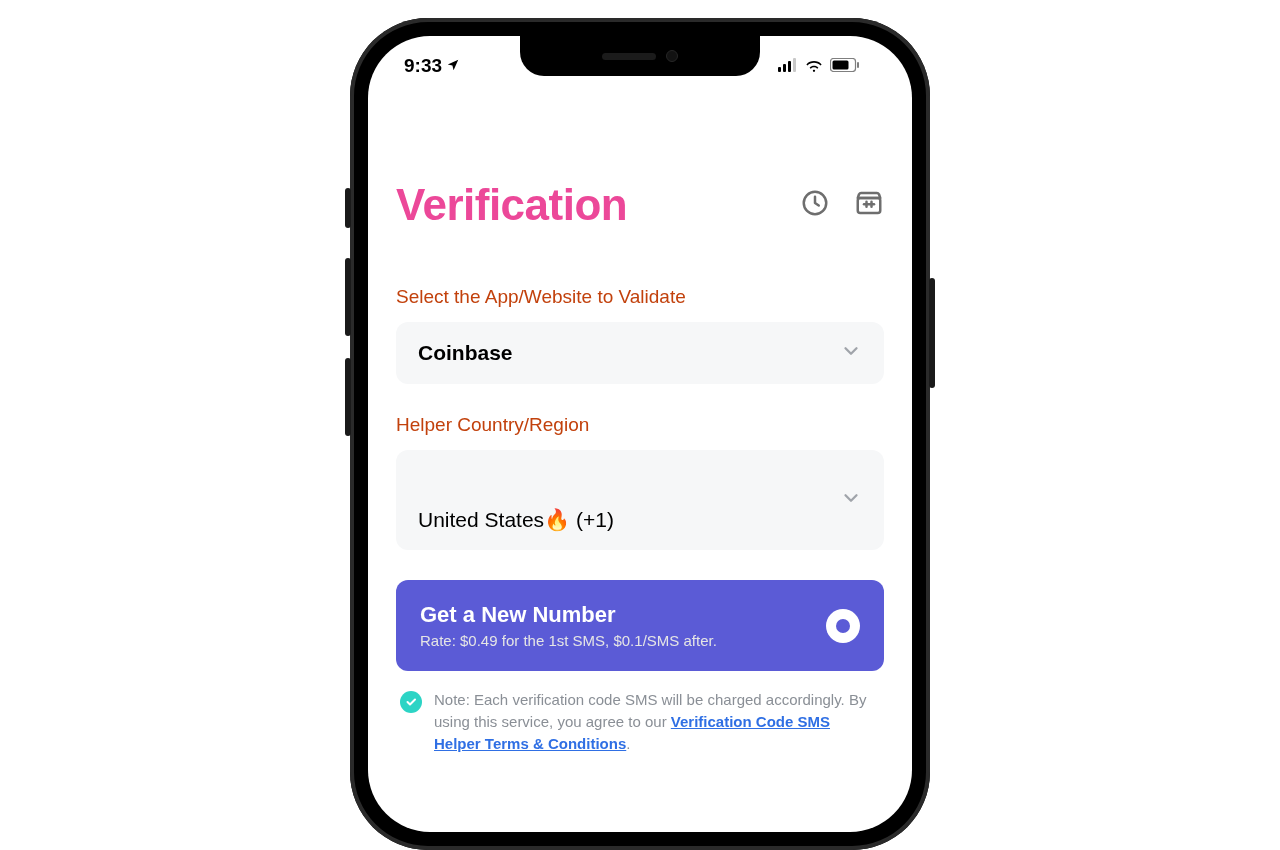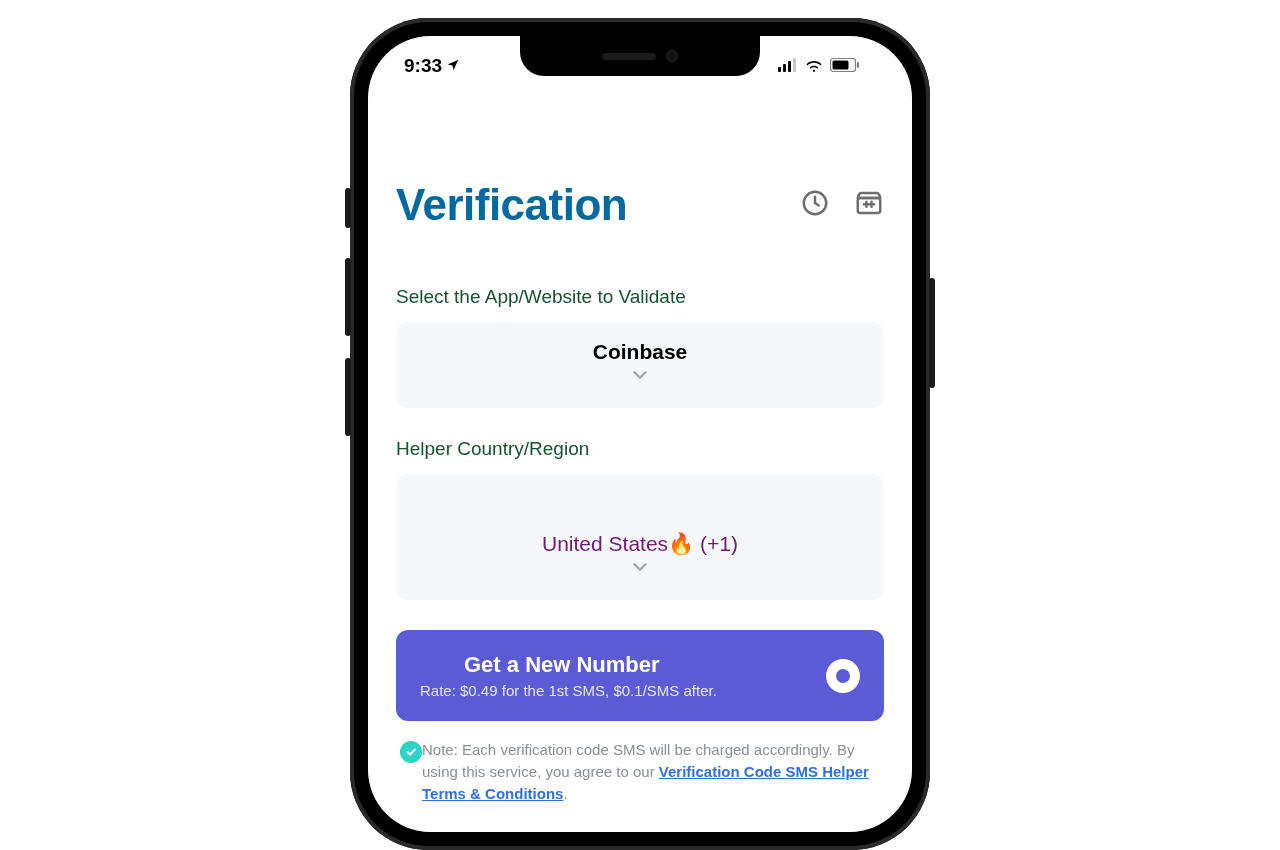--- a/index.html
+++ b/index.html
@@ -89,73 +89,71 @@
       display: flex;
       justify-content: space-between;
       align-items: center;
       margin-bottom: 56px;
       margin-top: 62px;
     }
     .page-title {
       font-size: 44px;
       font-weight: 700;
       letter-spacing: -0.5px;
-      color: #0369a1;
+      color: #ec4899;
     }
     .header-icons {
       display: flex;
       gap: 24px;
       align-items: center;
       color: #666;
     }
     .section-label {
       font-size: 19px;
-      color: #14532d;
+      color: #c2410c;
       margin-bottom: 14px;
     }
     .select-box {
       width: 100%;
       background: #f6f7f8;
       border-radius: 12px;
       padding: 18px 22px;
       display: flex;
       justify-content: space-between;
       align-items: center;
       margin-bottom: 30px;
       cursor: pointer;
-      flex-direction: column;
     }
     .select-value-strong {
       font-size: 21px;
       font-weight: 700;
       color: #000;
     }
     .select-value-muted {
       font-size: 21px;
-      color: #701a75;
+      color: #000000;
       margin-top: 40px;
     }
     .chevron { color: #a0a4aa; }
     .primary-card {
       width: 100%;
       background: #5b5bd6;
       border-radius: 12px;
       padding: 22px 24px;
       display: flex;
       justify-content: space-between;
       align-items: center;
       cursor: pointer;
       margin-bottom: 18px;
     }
     .primary-card-texts { color: #fff; }
     .primary-card-title {
       font-size: 22px;
       font-weight: 700;
       margin-bottom: 4px;
-      margin-left: 44px;
     }
     .primary-card-sub {
       font-size: 15px;
       color: #e5e5e5;
     }
     .radio-dot {
       width: 34px;
       height: 34px;
       background: #fff;
       border-radius: 50%;
@@ -165,20 +163,21 @@
     }
     .radio-dot::after {
       content: '';
       width: 14px;
       height: 14px;
       background: #5b5bd6;
       border-radius: 50%;
     }
     .note-row {
       display: flex;
+      gap: 12px;
       align-items: flex-start;
       padding: 0 4px;
       justify-content: flex-end;
     }
     .check-circle {
       flex: 0 0 22px;
       width: 22px;
       height: 22px;
       background: #2cd4c5;
       border-radius: 50%;

